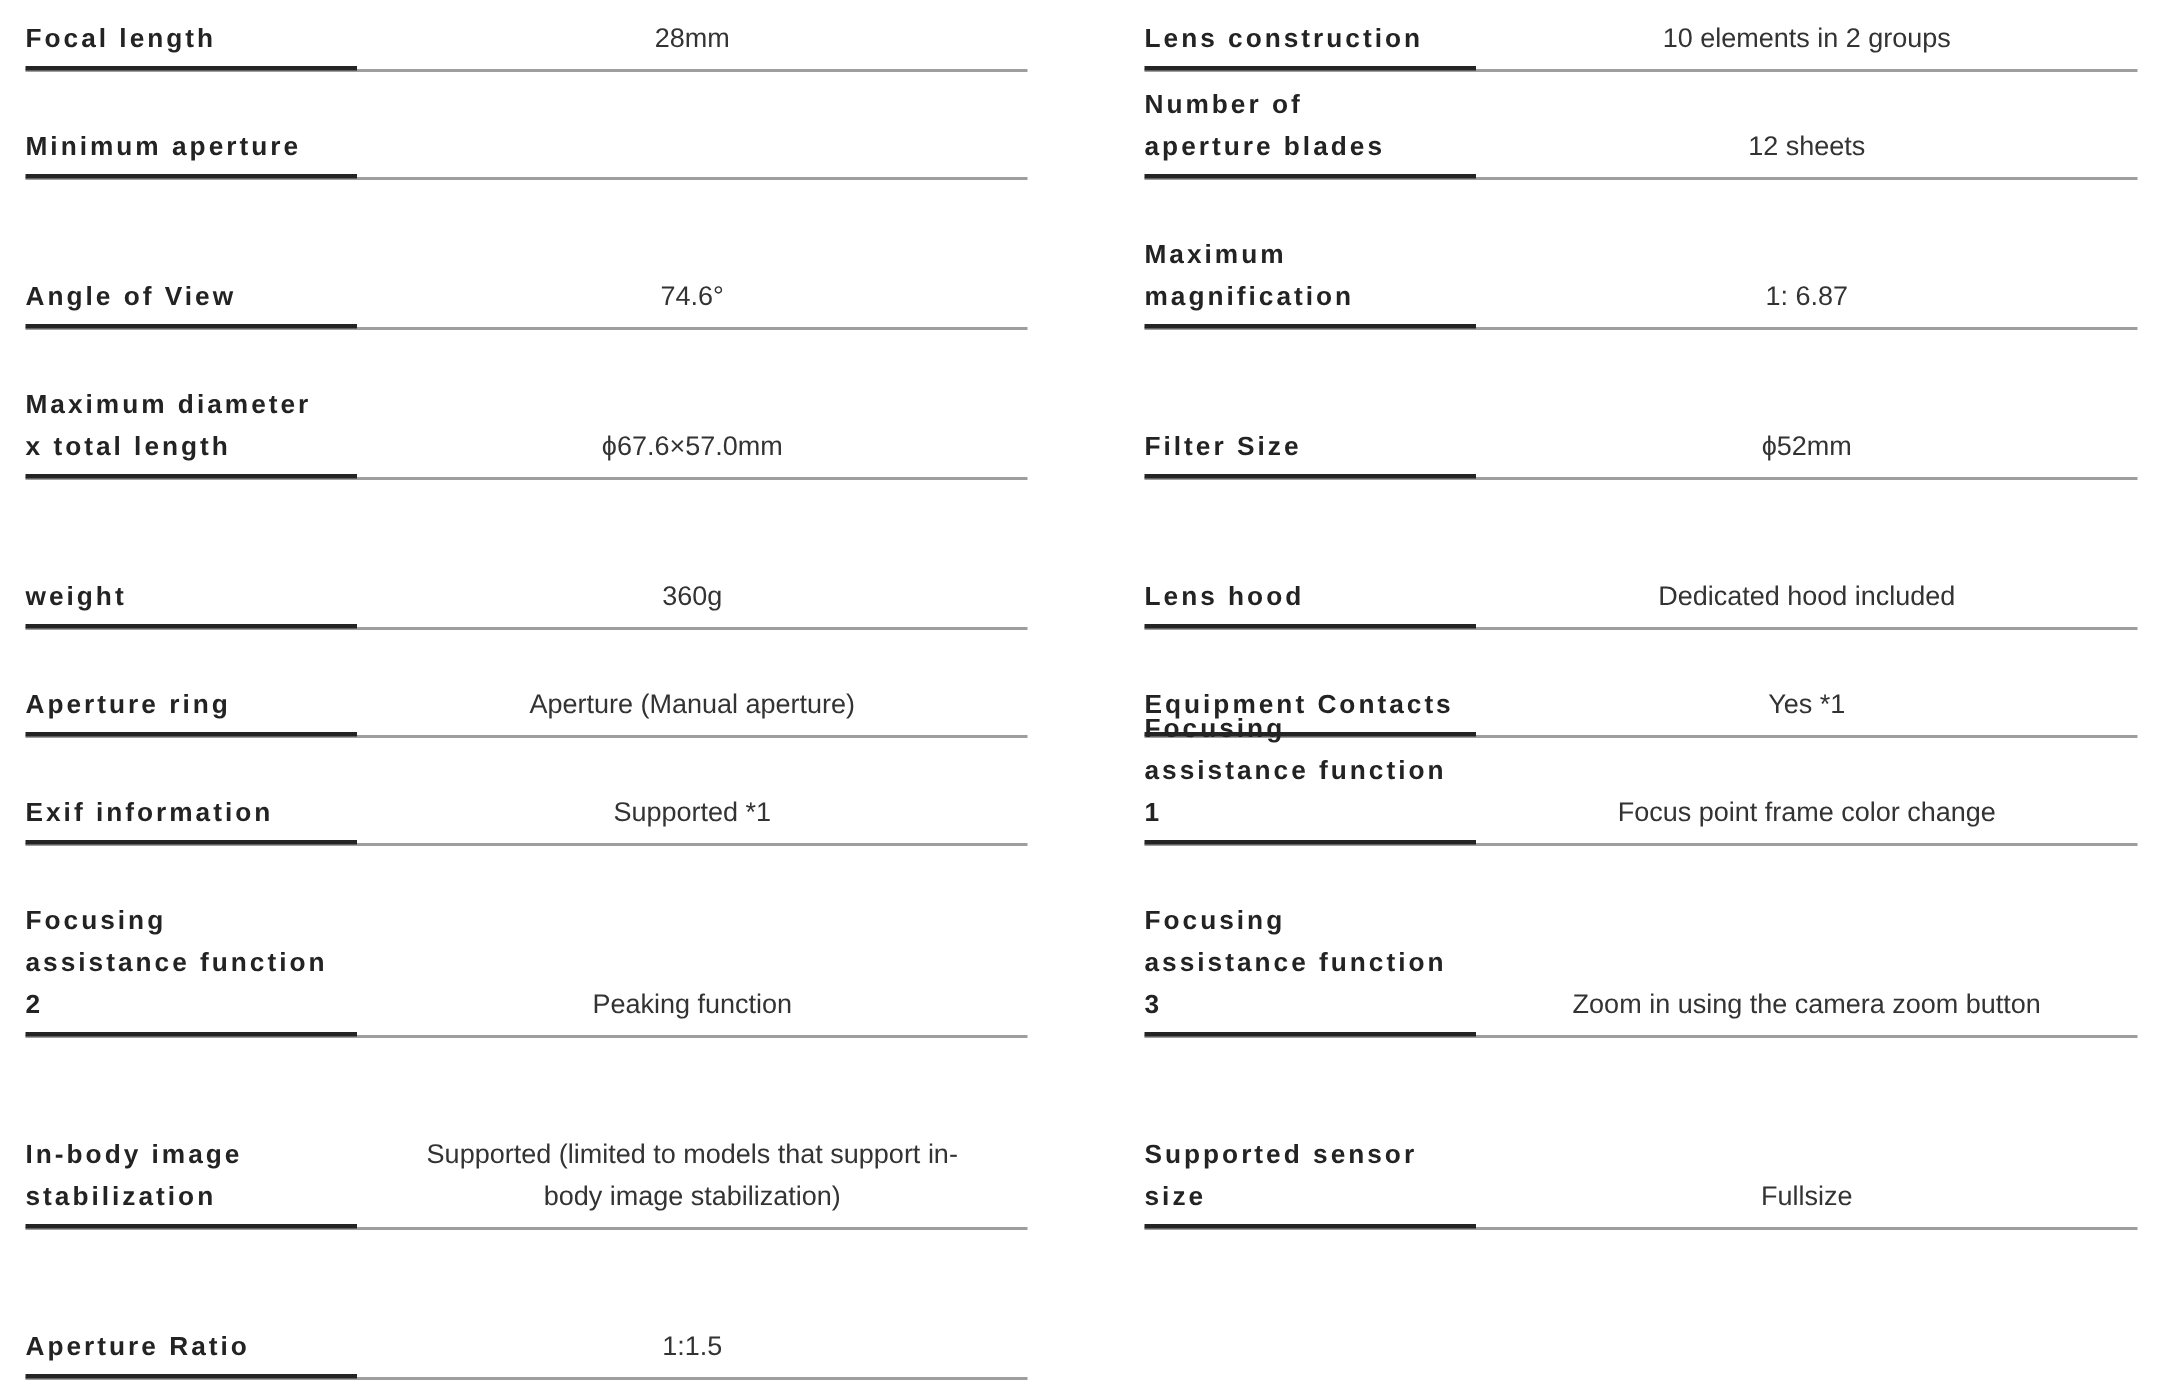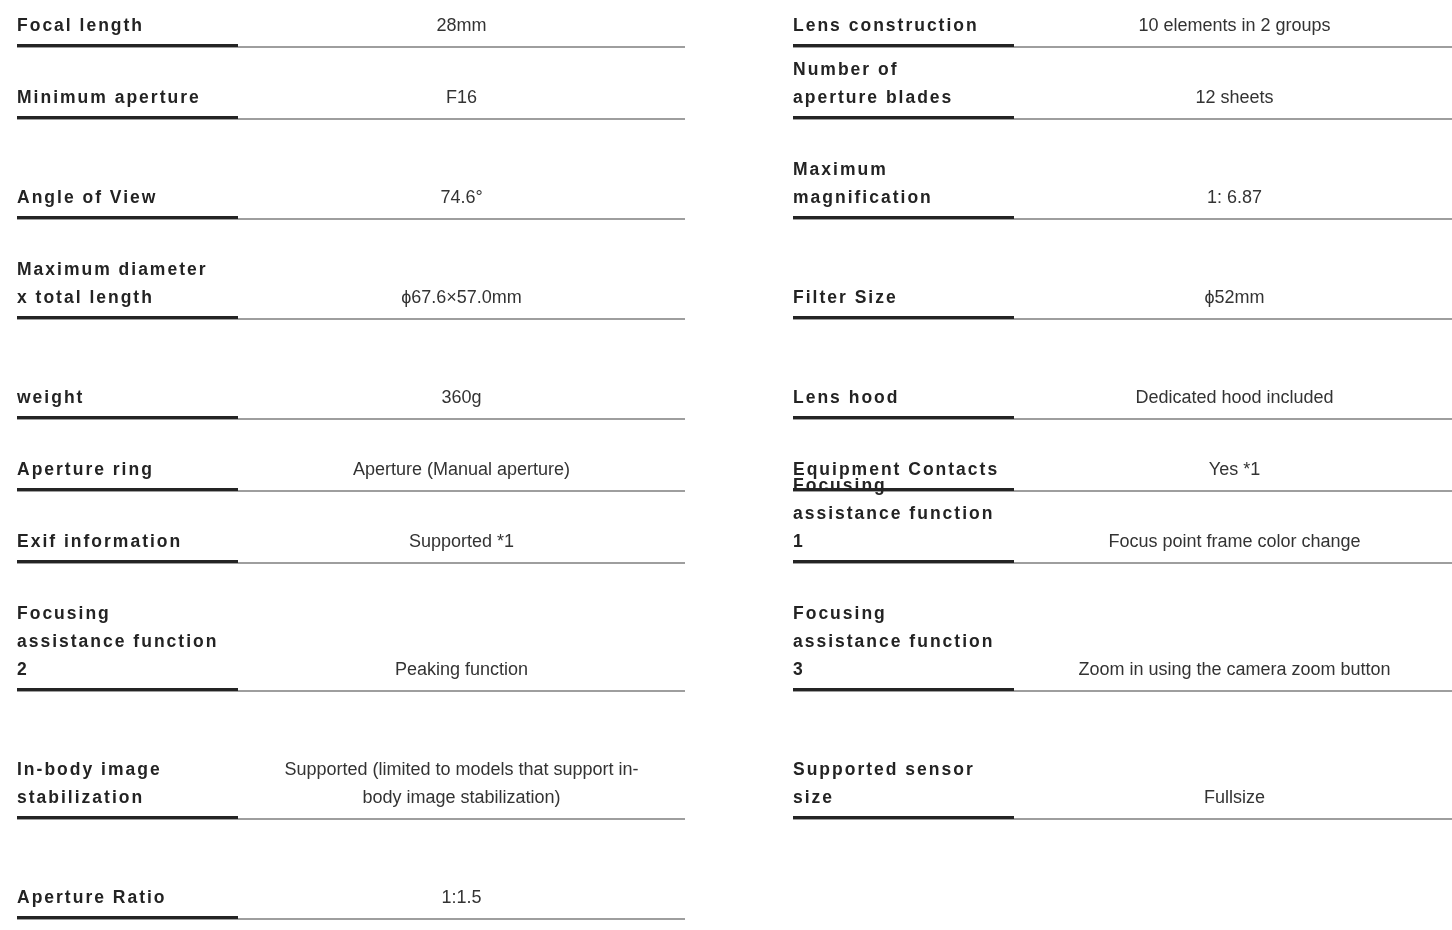--- a/index.html
+++ b/index.html
@@ -7,21 +7,21 @@
     padding: 0;
     background: #ffffff;
     width: 1452px;
     height: 930px;
     overflow: hidden;
     font-family: "Liberation Sans", sans-serif;
   }
   .spec-grid {
     display: grid;
     grid-template-columns: 668px 662px;
-    column-gap: 108px;
+    column-gap: 78px;
     grid-template-rows: 48px 72px 100px 100px 100px 72px 72px 128px 128px 100px;
     grid-auto-flow: column;
     padding-left: 17px;
     padding-right: 20px;
     box-sizing: border-box;
   }
   .cell {
     position: relative;
     display: flex;
     align-items: flex-end;
@@ -74,21 +74,20 @@
 <body>
 
 <div class="spec-grid">
 
   <div class="cell">
     <div class="label">Focal length</div>
     <div class="value">28mm</div>
   </div>
   <div class="cell">
     <div class="label">Minimum aperture</div>
-    <div class="value">F16</div>
   </div>
   <div class="cell">
     <div class="label">Angle of View</div>
     <div class="value">74.6°</div>
   </div>
   <div class="cell">
     <div class="label">Maximum diameter
 x total length</div>
     <div class="value">ϕ67.6×57.0mm</div>
   </div>

